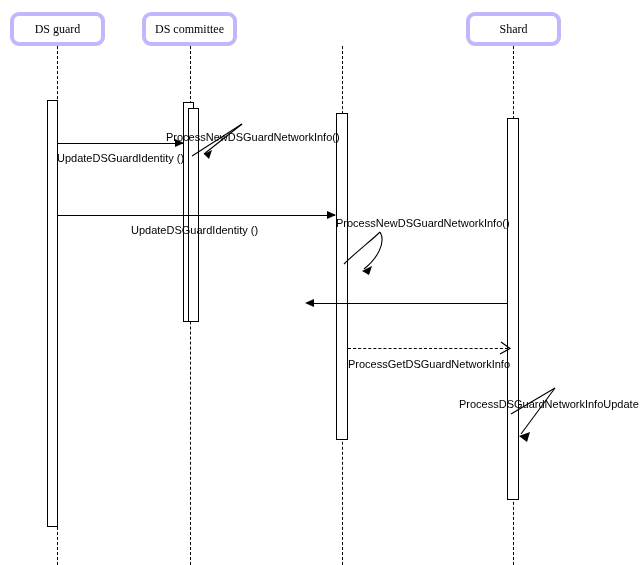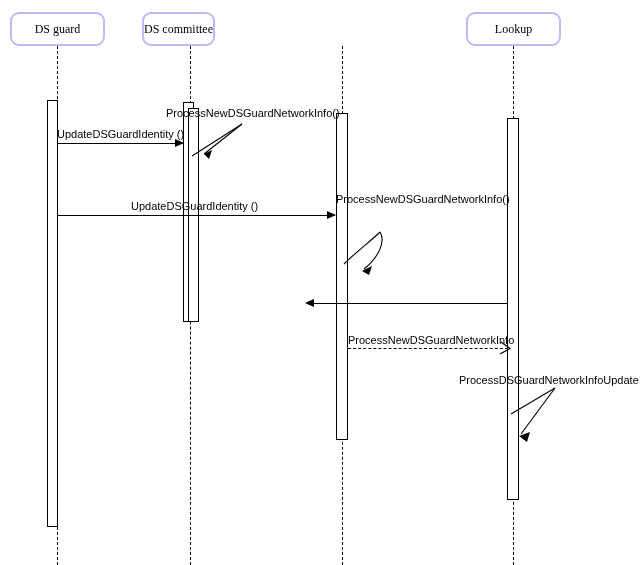--- a/index.html
+++ b/index.html
@@ -11,21 +11,21 @@
     position: relative;
     width: 641px;
     height: 565px;
     background: #ffffff;
     font-family: "Liberation Sans", sans-serif;
     overflow: hidden;
   }
   .lifeline-box {
     position: absolute;
     box-sizing: border-box;
-    border: 2px solid #c4b5fd;
+    border: 4px solid #c4b5fd;
     border-radius: 9px;
     background: #ffffff;
     display: flex;
     align-items: center;
     justify-content: center;
   }
   .lifeline-box .lbl {
     font-family: "Liberation Serif", serif;
     font-size: 12px;
     color: #000000;
@@ -50,20 +50,21 @@
   .msg-line.dashed {
     border-top: 1px dashed #000000;
   }
   .msg-label {
     position: absolute;
     font-family: "Liberation Sans", sans-serif;
     font-size: 11px;
     color: #000000;
     white-space: nowrap;
     line-height: 13px;
+    margin-top: 24px;
   }
   .arrowhead {
     position: absolute;
     width: 0;
     height: 0;
   }
   .arrowhead.right {
     border-top: 4px solid transparent;
     border-bottom: 4px solid transparent;
     border-left: 9px solid #000000;
@@ -102,25 +103,25 @@
 <div id="canvas">
 
   <div class="lifeline-dash" style="left:57px; top:46px; height:519px;"></div>
   <div class="lifeline-dash" style="left:190px; top:46px; height:519px;"></div>
   <div class="lifeline-dash" style="left:342px; top:46px; height:519px;"></div>
   <div class="lifeline-dash" style="left:513px; top:46px; height:519px;"></div>
 
   <div class="lifeline-box" style="left:10px; top:12px; width:95px; height:34px;">
     <span class="lbl">DS guard</span>
   </div>
-  <div class="lifeline-box" style="left:142px; top:12px; width:73px; height:34px;">
+  <div class="lifeline-box" style="left:142px; top:12px; width:95px; height:34px;">
     <span class="lbl">DS committee</span>
   </div>
   <div class="lifeline-box" style="left:466px; top:12px; width:95px; height:34px;">
-    <span class="lbl">Lookup</span>
+    <span class="lbl">Shard</span>
   </div>
 
   <div class="activation" style="left:47px; top:100px; width:11px; height:427px;"></div>
 
   <div class="activation" style="left:183px; top:102px; width:11px; height:220px;"></div>
   <div class="activation" style="left:188px; top:108px; width:11px; height:214px;"></div>
 
   <div class="activation" style="left:336px; top:113px; width:12px; height:327px;"></div>
 
   <div class="activation" style="left:507px; top:118px; width:12px; height:382px;"></div>
@@ -143,21 +144,21 @@
   <div class="msg-label" style="left:336px; top:193px;">ProcessNewDSGuardNetworkInfo()</div>
   <svg class="selfcall" style="left:342px; top:216px; width:60px; height:62px;" viewBox="0 0 60 62">
     <path d="M 2 48 C 14 36 30 24 38 16"></path>
     <path d="M 38 16 C 44 26 36 42 22 53"></path>
     <polygon points="20,55 30,50 27,59"></polygon>
   </svg>
 
   <div class="msg-line" style="left:312px; top:303px; width:196px;"></div>
   <div class="arrowhead left" style="left:305px; top:299px;"></div>
 
-  <div class="msg-label" style="left:348px; top:334px;">ProcessNewDSGuardNetworkInfo</div>
+  <div class="msg-label" style="left:348px; top:334px;">ProcessGetDSGuardNetworkInfo</div>
   <div class="msg-line dashed" style="left:348px; top:348px; width:160px;"></div>
   <svg class="open-arrow" style="left:498px; top:340px; width:16px; height:17px;" viewBox="0 0 16 17">
     <path d="M 3 2 L 12 8.5 L 2 14"></path>
   </svg>
 
   <div class="msg-label" style="left:459px; top:374px;">ProcessDSGuardNetworkInfoUpdate</div>
   <svg class="selfcall" style="left:513px; top:386px; width:70px; height:56px;" viewBox="0 0 70 56">
     <line x1="-2" y1="28" x2="42" y2="2"></line>
     <line x1="42" y1="2" x2="8" y2="48"></line>
     <polygon points="6,50 17,46 14,56"></polygon>

